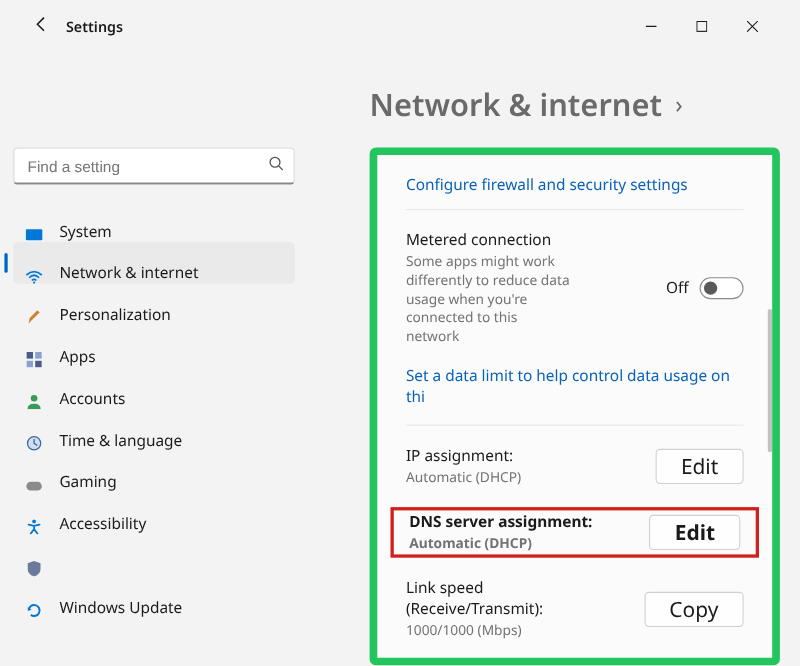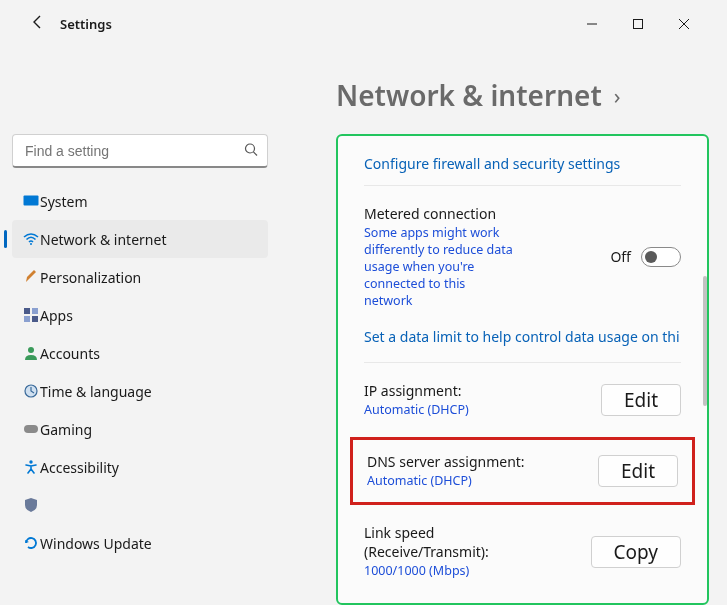--- a/index.html
+++ b/index.html
@@ -74,44 +74,45 @@
     font-size: 14px;
     outline: none;
   }
   .search-icon {
     position: absolute;
     right: 10px; top: 50%; transform: translateY(-50%);
     color: #555;
   }
   .nav { list-style: none; }
   .nav-item {
-    display: flex; align-items: center;
+    display: flex; align-items: flex-end;
     height: 38px;
     padding: 0 10px;
     border-radius: 4px;
+    gap: 14px;
     font-size: 14px;
     cursor: default;
   }
   .nav-item.active {
     background: #eaeaea;
     position: relative;
   }
   .nav-item.active::before {
     content: "";
     position: absolute;
     left: -8px; top: 10px; bottom: 10px;
     width: 3px;
     background: #0067c0;
     border-radius: 2px;
   }
   .nav-icon { width: 18px; display: flex; align-items: center; justify-content: center; }
   .panel {
     flex: 1;
     background: #fbfbfb;
-    border: 2px solid #22c55e;
+    border: 7px solid #22c55e;
     border-radius: 6px;
     margin-right: 18px;
     padding: 14px 26px;
     overflow: hidden;
     position: relative;
   }
   .panel-link {
     color: #0862b7;
     font-size: 14px;
     cursor: default;
@@ -120,21 +121,21 @@
     display: flex;
     align-items: center;
     justify-content: space-between;
     padding: 18px 0;
   }
   .row.bordered {
     border-top: 1px solid #e8e8e8;
   }
   .row-text { max-width: 58%; }
   .row-title { font-size: 14px; margin-bottom: 2px; }
-  .row-sub { font-size: 12.5px; color: #1d4ed8; line-height: 1.35; }
+  .row-sub { font-size: 12.5px; color: #737373; line-height: 1.35; }
   .toggle-wrap { display: flex; align-items: center; gap: 10px; }
   .toggle-label { font-size: 14px; }
   .toggle {
     width: 40px; height: 20px; border-radius: 10px;
     border: 1px solid #8a8a8a;
     background: #fff;
     position: relative;
   }
   .toggle::after {
     content: ""; position: absolute; left: 3px; top: 3px;
@@ -148,21 +149,21 @@
     background: #fefefe;
     border-radius: 4px;
     font-size: 19px;
     display: flex; align-items: center; justify-content: center;
   }
   .highlight-box {
     border: 3px solid #d0211c;
     margin: 0 -14px;
     padding: 0 14px;
   }
-  .highlight-box .row { padding: 12px 0; }
+  .highlight-box .row { padding: 1px 0; font-weight: bold; }
   .scroll-indicator {
     position: absolute;
     right: 0;
     top: 140px;
     width: 4px;
     height: 130px;
     background: #c2c2c2;
     border-radius: 2px;
   }
 </style>

